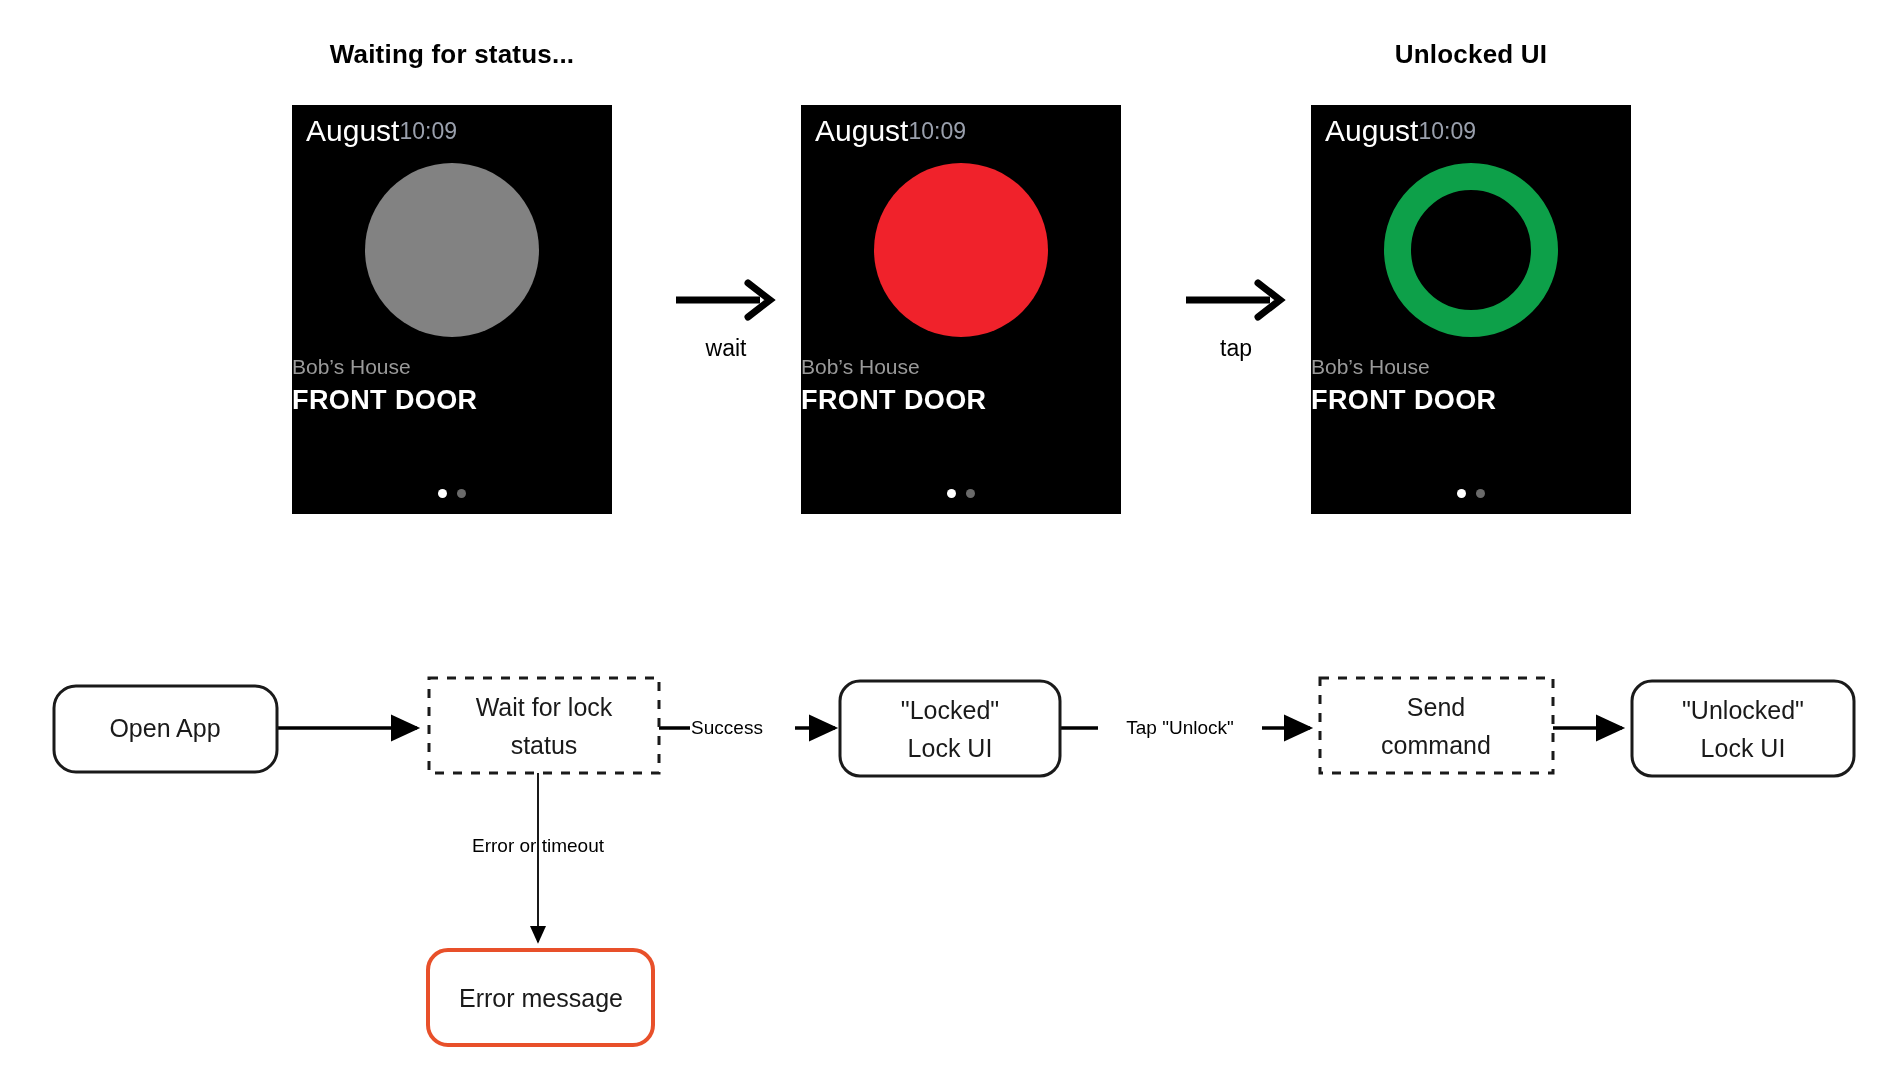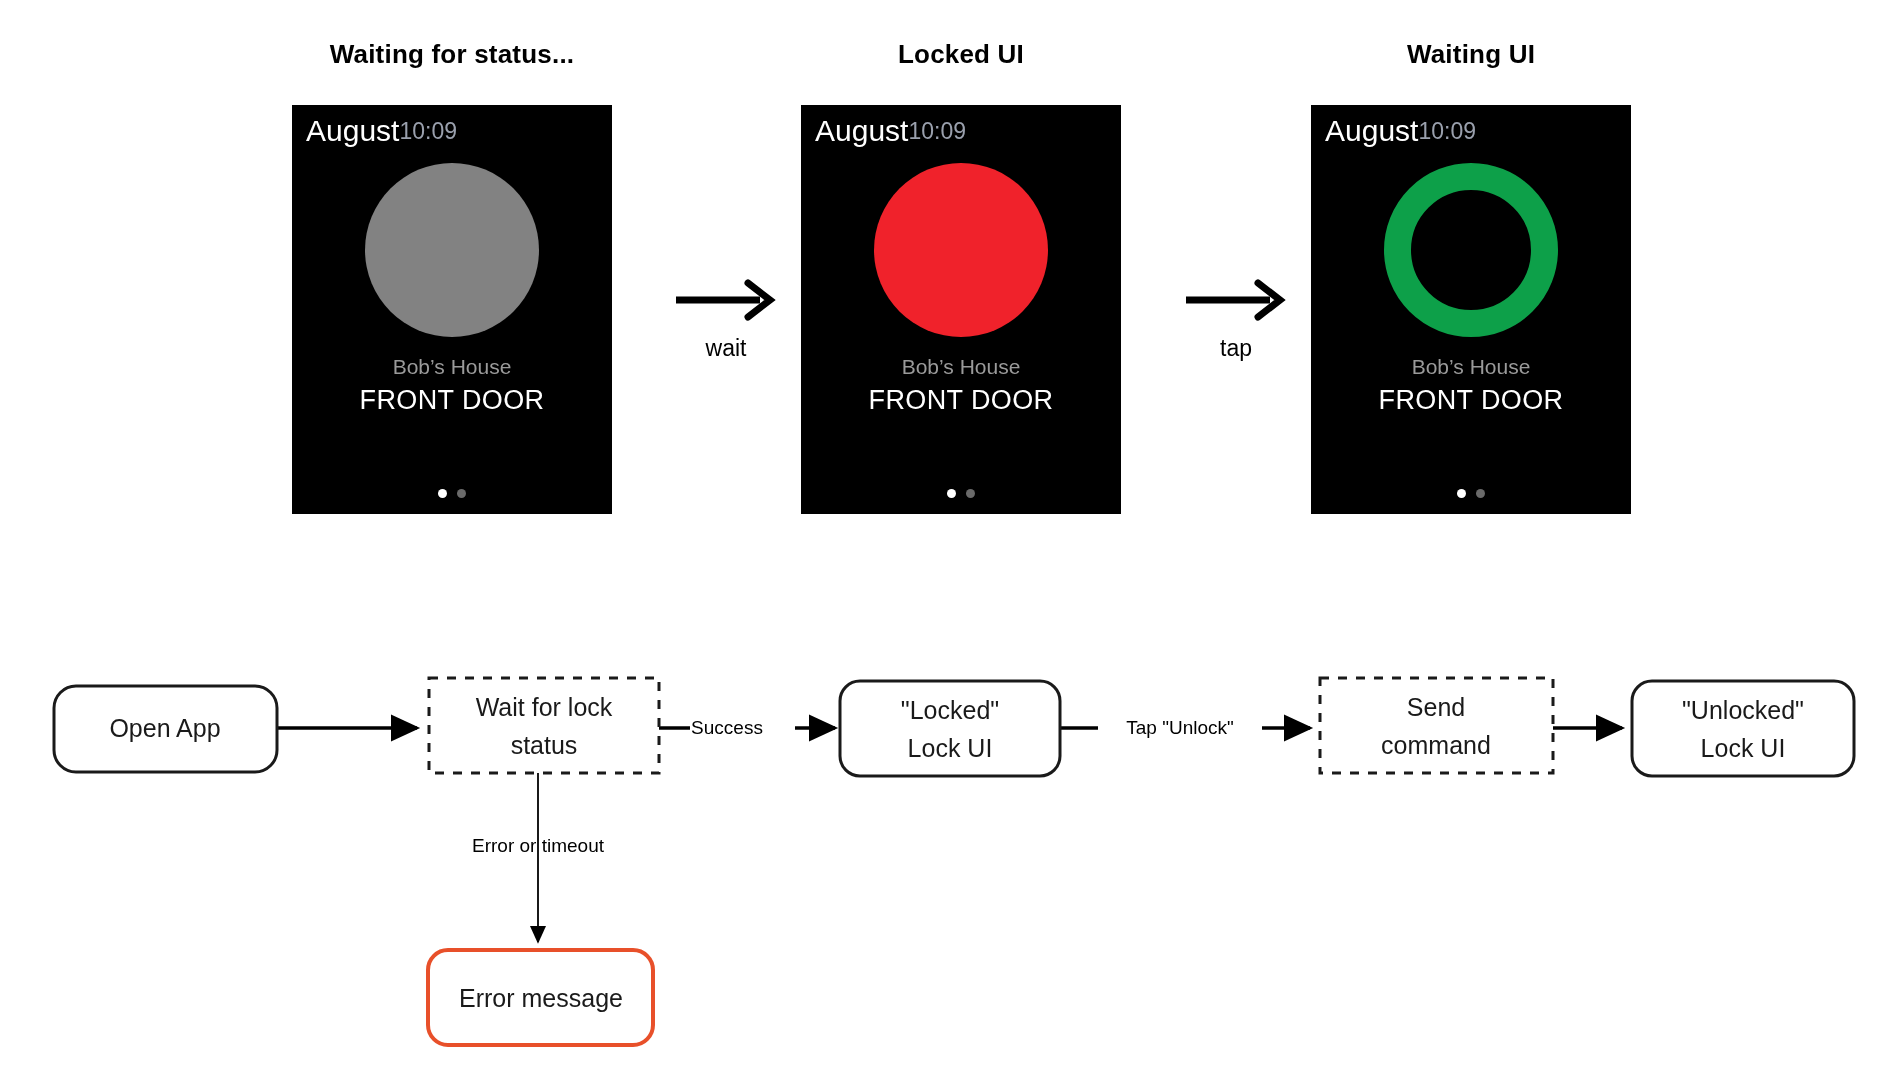--- a/index.html
+++ b/index.html
@@ -92,33 +92,33 @@
   .lock-indicator.ring {
     background: transparent;
     box-sizing: border-box;
   }
 
   .watch-labels {
     position: absolute;
     left: 0;
     top: 247px;
     width: 320px;
-    text-align: center;
+    text-align: left;
   }
   .watch-home {
     font-size: 21px;
     color: #9a9a9a;
     line-height: 30px;
     font-weight: 400;
   }
   .watch-device {
     font-size: 27px;
     color: #ffffff;
     line-height: 36px;
-    font-weight: 400;
+    font-weight: 700;
     letter-spacing: 0.4px;
   }
 
   .page-dots {
     position: absolute;
     left: 0;
     bottom: 16px;
     width: 320px;
     display: flex;
     justify-content: center;
@@ -187,40 +187,39 @@
         <div class="watch-device">FRONT DOOR</div>
       </div>
       <div class="page-dots">
         <span class="page-dot active"></span>
         <span class="page-dot inactive"></span>
       </div>
     </div>
   </div>
 
   <div class="state-col col-2">
-    <div class="state-title">Locked UI</div>
     <div class="watch">
       <div class="watch-header">
         <span class="watch-month">August</span>
         <span class="watch-time">10:09</span>
       </div>
       <div class="lock-indicator" id="ind-1" style="background: rgb(240, 34, 43); border: none;"></div>
       <div class="watch-labels">
         <div class="watch-home">Bob’s House</div>
         <div class="watch-device">FRONT DOOR</div>
       </div>
       <div class="page-dots">
         <span class="page-dot active"></span>
         <span class="page-dot inactive"></span>
       </div>
     </div>
   </div>
 
   <div class="state-col col-3">
-    <div class="state-title">Waiting UI</div>
+    <div class="state-title">Unlocked UI</div>
     <div class="watch">
       <div class="watch-header">
         <span class="watch-month">August</span>
         <span class="watch-time">10:09</span>
       </div>
       <div class="lock-indicator ring" id="ind-2" style="background: transparent; border: 27px solid rgb(13, 160, 73);"></div>
       <div class="watch-labels">
         <div class="watch-home">Bob’s House</div>
         <div class="watch-device">FRONT DOOR</div>
       </div>

